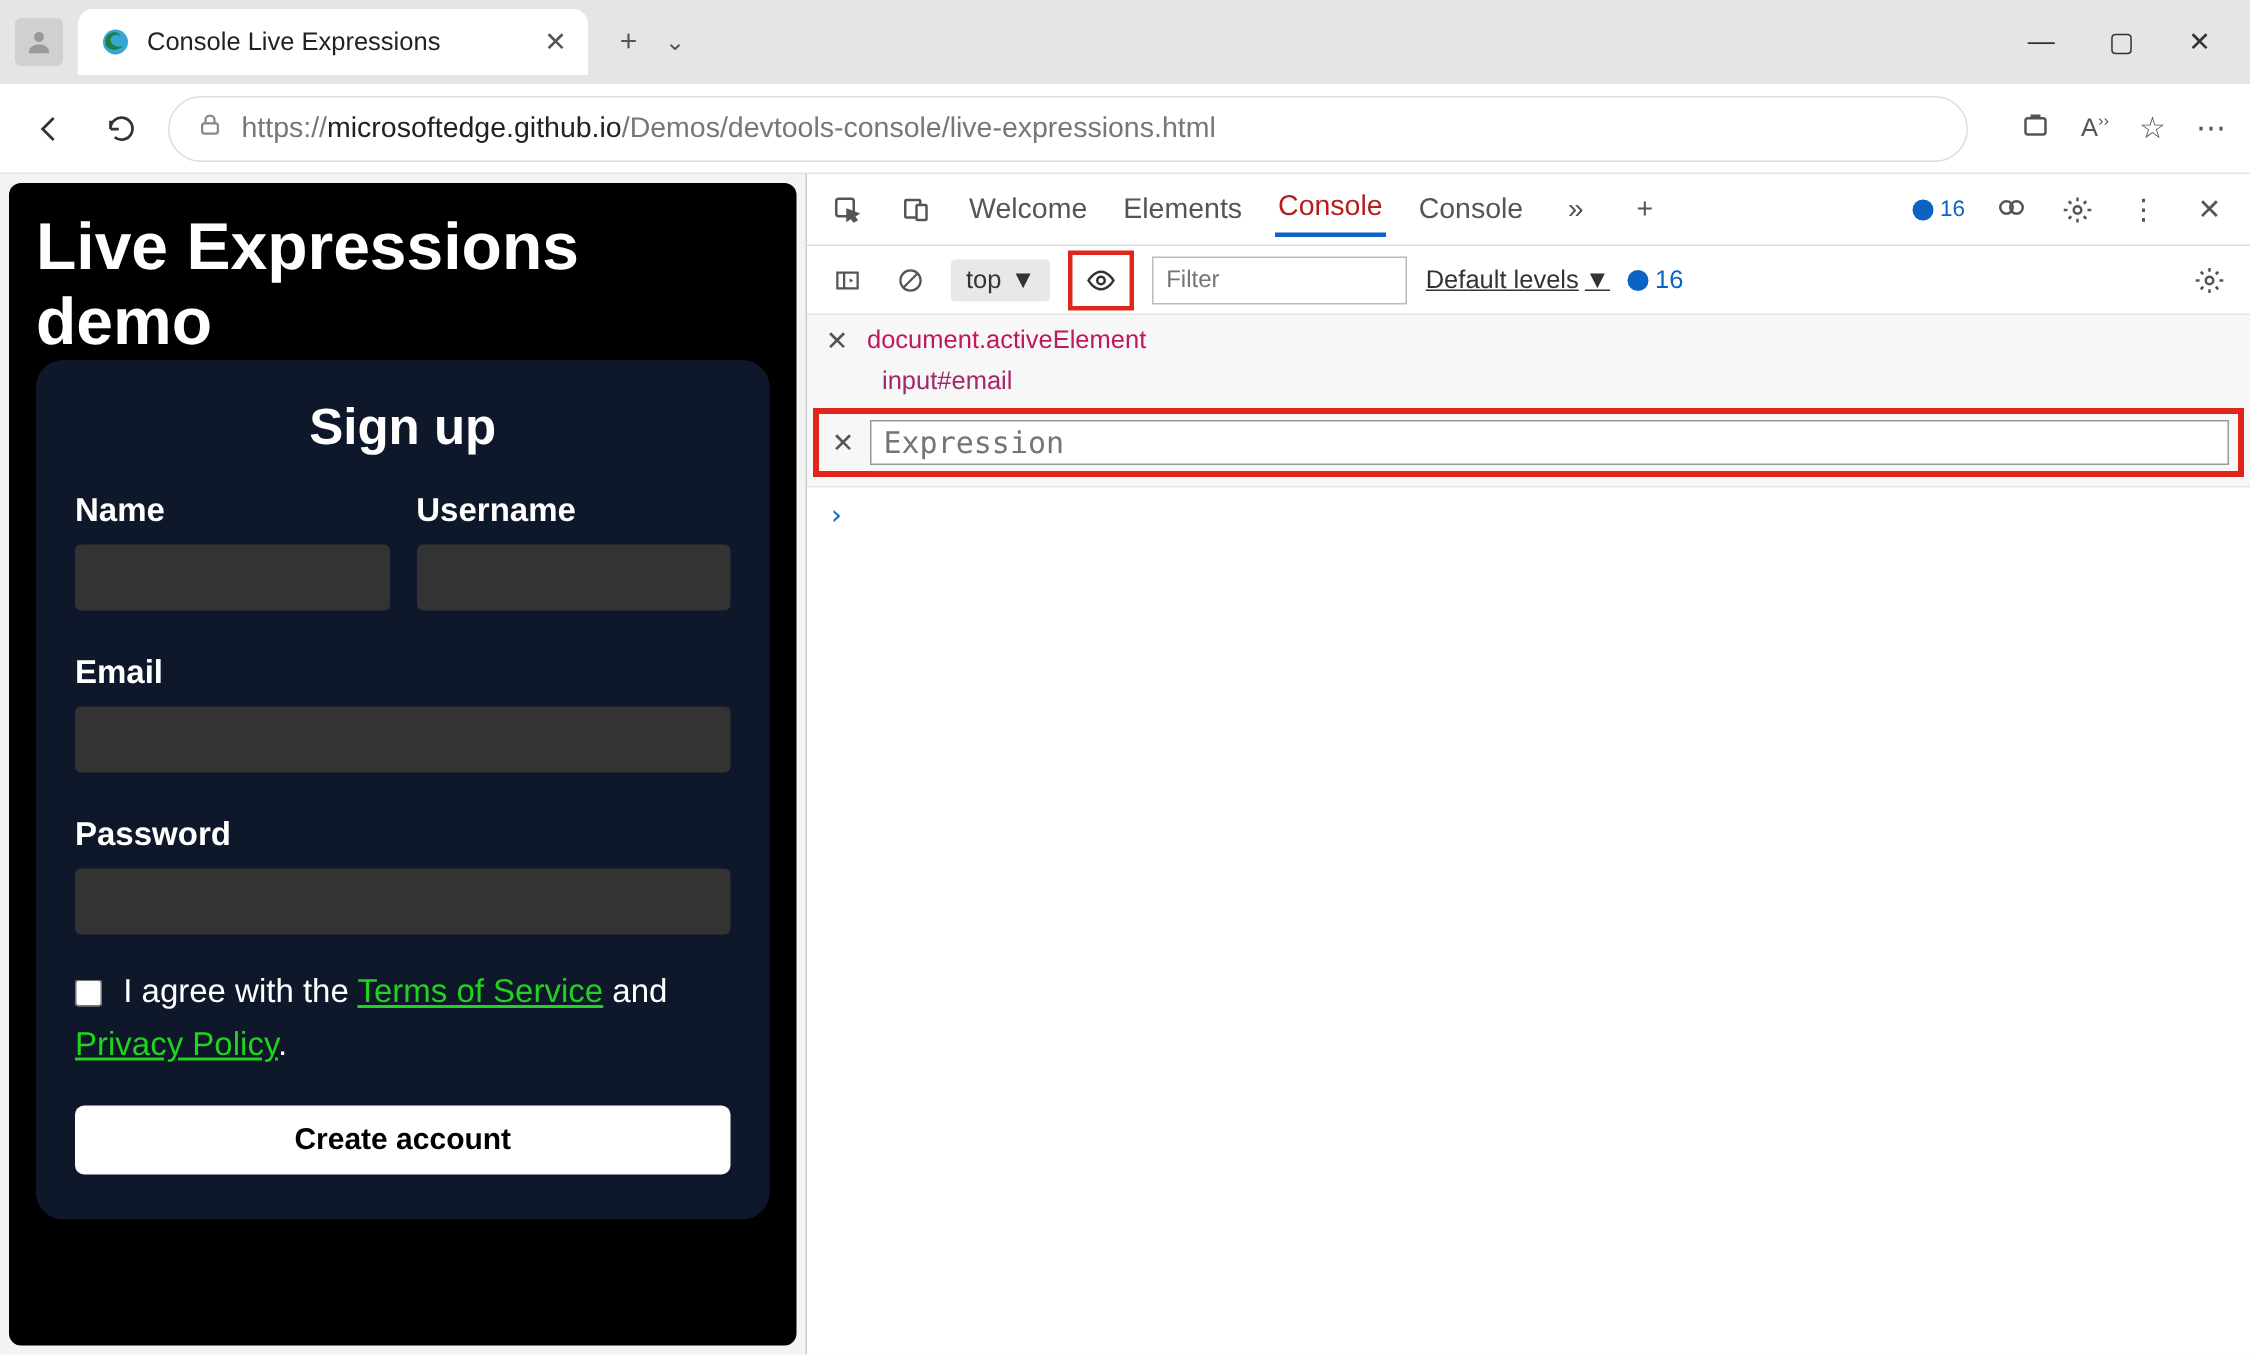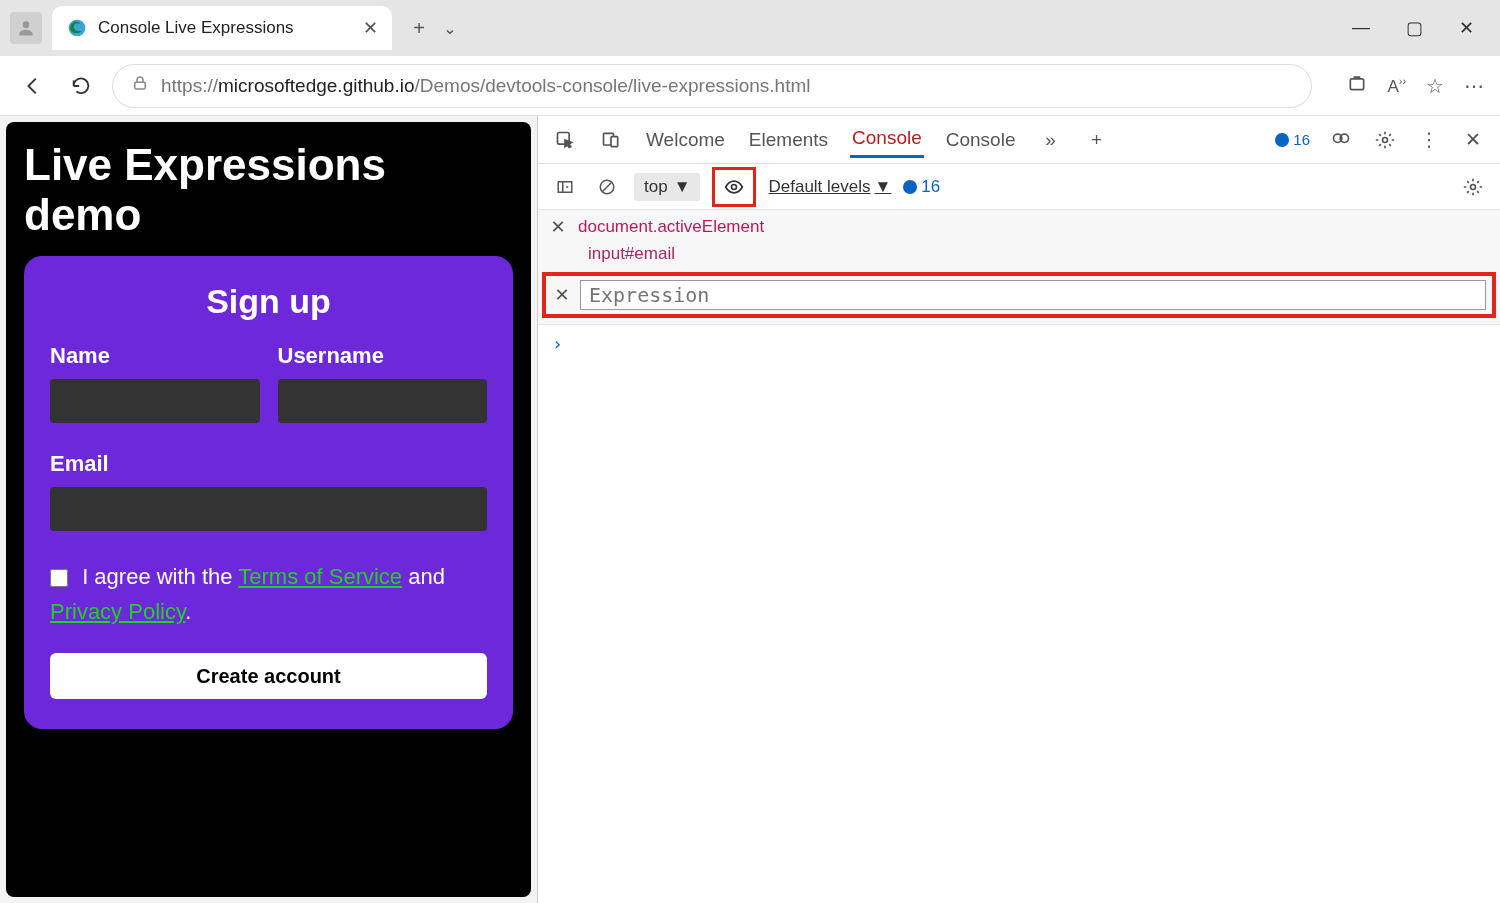--- a/index.html
+++ b/index.html
@@ -23,22 +23,22 @@
 .url-pill .lock{color:#888;}
 .url-text{color:#777;}
 .url-text .h{color:#222;}
 .addr-right{margin-left:auto;display:flex;gap:20px;color:#555;align-items:center;}
 .addr-right span{cursor:pointer;font-size:20px;}
 
 .content{display:flex;height:calc(100% - 116px);}
 
 
 .page{width:525px;background:#000;color:#fff;padding:18px 18px 30px 18px;border-radius:8px;margin:6px;}
-.page h1{font-size:44px;font-weight:800;margin-bottom:16px;}
-.card{background:#6d28d9;border-radius:18px;padding:26px 26px 30px;}
+.page h1{font-size:44px;font-weight:800;margin-bottom:0;}
+.card{background:#0f172a;border-radius:18px;padding:26px 26px 30px;}
 .card h2{text-align:center;font-size:34px;font-weight:800;margin-bottom:22px;}
 .row{display:flex;gap:18px;margin-bottom:28px;}
 .field{flex:1;}
 .field label{display:block;font-size:22px;font-weight:700;margin-bottom:10px;}
 .field .inp{width:100%;height:44px;background:#333;border:none;border-radius:4px;color:#fff;padding:0 10px;font-size:16px;}
 .full{width:100%;}
 .agree{font-size:22px;line-height:1.6;margin:10px 0 24px;}
 .agree input{width:18px;height:18px;margin-right:8px;vertical-align:middle;}
 .agree a{color:#1fd31f;text-decoration:underline;}
 .create{width:100%;height:46px;background:#fff;color:#000;border:none;border-radius:6px;font-size:20px;font-weight:700;cursor:pointer;}
@@ -148,20 +148,24 @@
         </div>
         <div class="field">
           <label>Username</label>
           <input class="inp" style="">
         </div>
       </div>
       <div class="field full" style="margin-bottom:28px;">
         <label>Email</label>
         <input class="inp" id="email" style="">
       </div>
+      <div class="field full" style="margin-bottom:20px;">
+        <label>Password</label>
+        <input class="inp" type="password" style="">
+      </div>
       <div class="agree">
         <input type="checkbox" style="">
         <span>I agree with the </span><a href="#">Terms of Service</a><span> and </span><a href="#">Privacy Policy</a><span>.</span>
       </div>
       <button class="create">Create account</button>
     </div>
   </div>
 
   <div class="devtools">
     <div class="dt-tabs">
@@ -224,20 +228,21 @@
         <span>▼</span>
       </span>
       <span class="eye-wrap">
         <span class="tb-btn">
           <svg width="20" height="20" viewBox="0 0 24 24" fill="none" stroke="#333" stroke-width="2">
               <path d="M2 12s4-7 10-7 10 7 10 7-4 7-10 7S2 12 2 12z"></path>
               <circle cx="12" cy="12" r="3"></circle>
             </svg>
         </span>
       </span>
+      <input class="filter-inp" placeholder="Filter" style="">
       <span class="levels">
         <span>Default levels</span>
         <span>▼</span>
       </span>
       <span class="issues">
         <span style="width:14px;height:14px;background:#0b63c4;border-radius:50%;display:inline-block;"></span>
         <span>16</span>
       </span>
       <span class="tb-btn tb-right">
         <svg width="20" height="20" viewBox="0 0 24 24" fill="none" stroke="#555" stroke-width="2">

